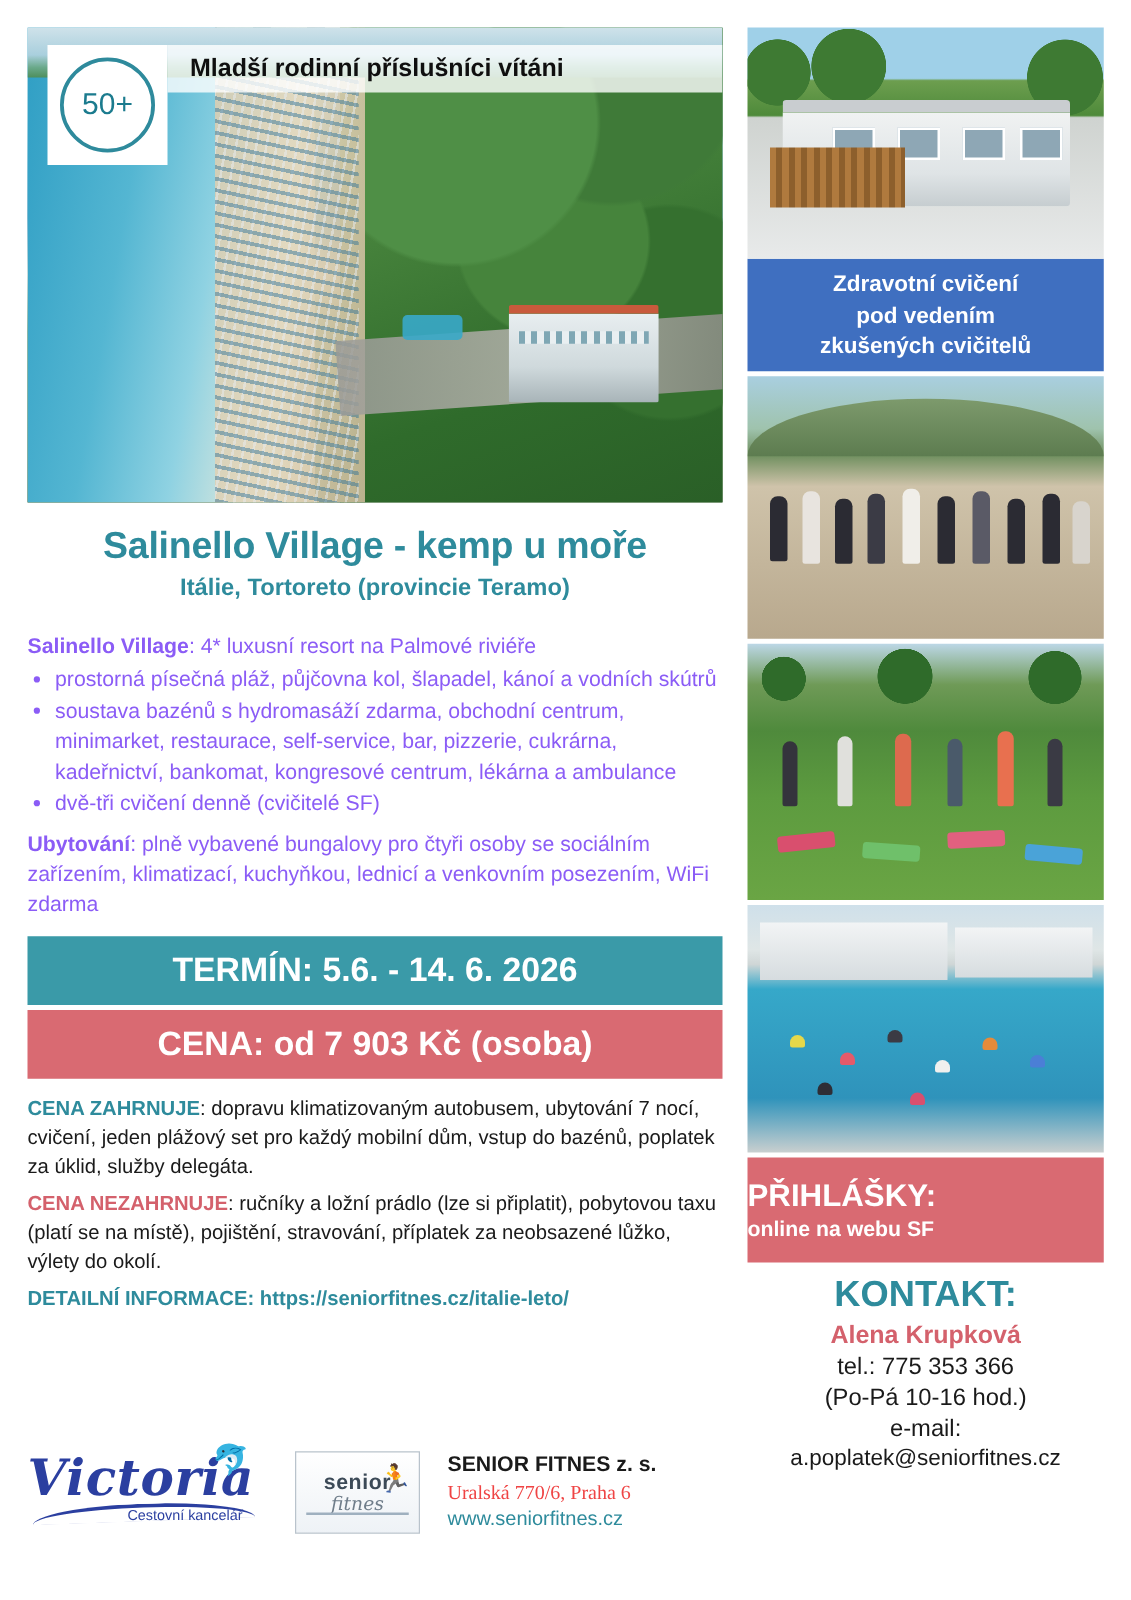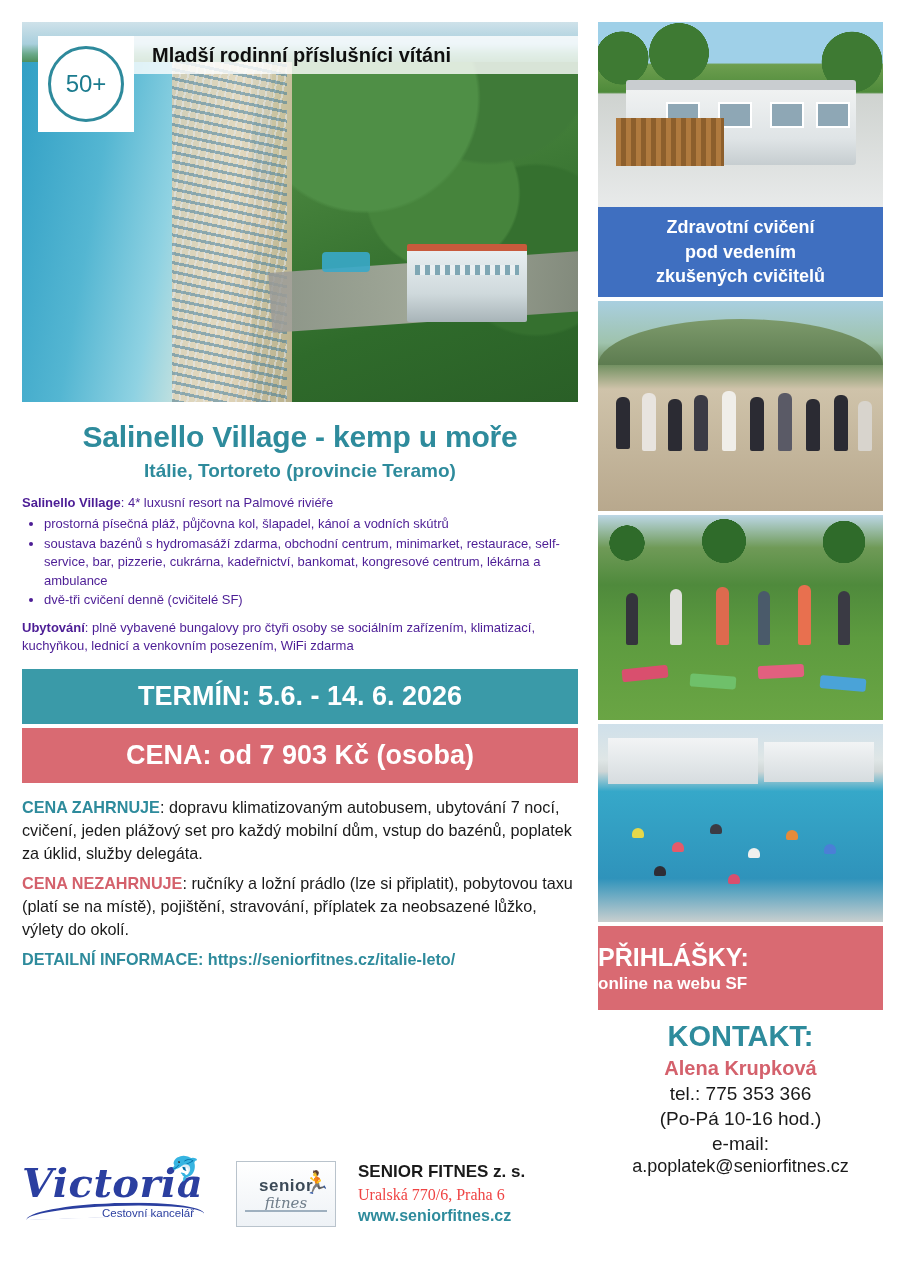--- a/index.html
+++ b/index.html
@@ -119,24 +119,24 @@
   }
   .title-sub {
     margin-top: 6px;
     text-align: center;
     font-size: 19px;
     font-weight: 700;
     color: #2e8b9c;
   }
 
   .body-text {
-    margin-top: 12px;
-    font-size: 13px;
+    margin-top: 23px;
+    font-size: 17px;
     line-height: 1.42;
-    color: #4c1d95;
+    color: #8b5cf6;
   }
   .body-text b { font-weight: 700; }
   ul.bullets {
     margin: 3px 0 0 0;
     padding-left: 22px;
   }
   ul.bullets li {
     margin-bottom: 1px;
     line-height: 1.42;
   }
@@ -237,21 +237,21 @@
     height: 2px; background: #9fb0bf;
   }
 
   .footer-addr {
     margin-left: 22px;
     font-size: 16px;
     line-height: 1.35;
   }
   .footer-addr .t1 { font-weight: 700; color: #1a1a1a; font-size: 17px; }
   .footer-addr .t2 { color: #ef4444; font-family: Liberation Serif, serif; }
-  .footer-addr .t3 { font-weight: 700; color: #2e8b9c; }
+  .footer-addr .t3 { font-weight: 400; color: #2e8b9c; }
 
   
   .right-col {
     position: absolute;
     left: 598px;
     top: 22px;
     width: 285px;
   }
   .rphoto { width: 285px; position: relative; overflow: hidden; }
 

